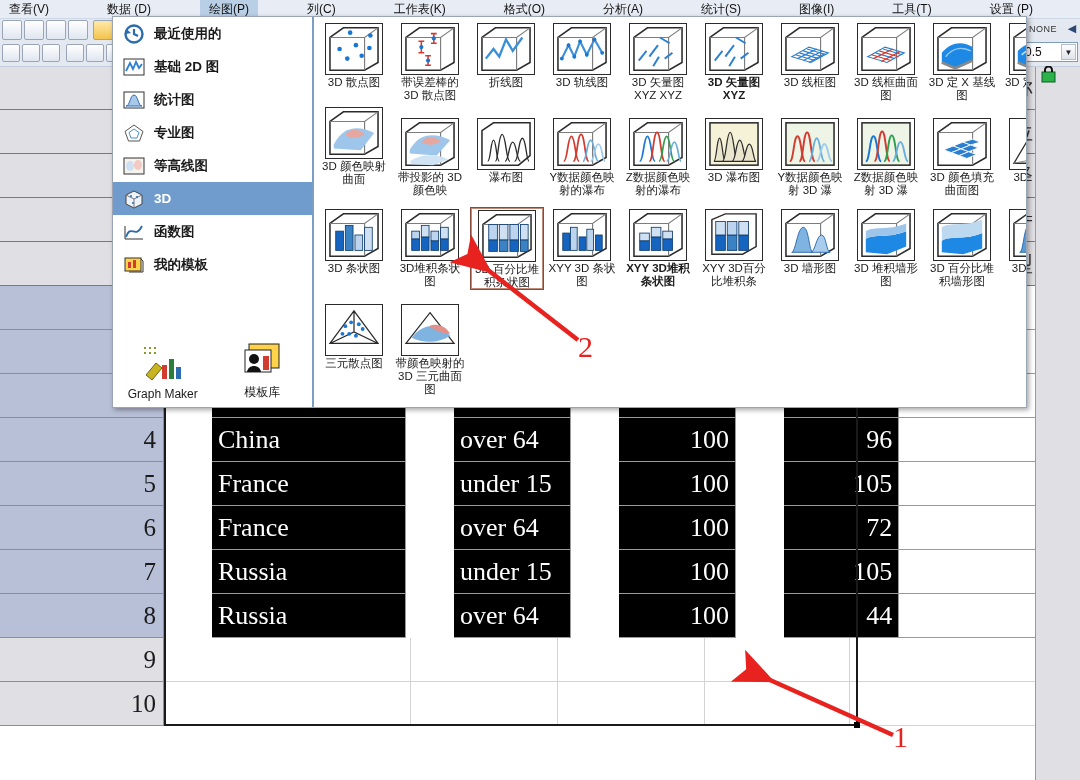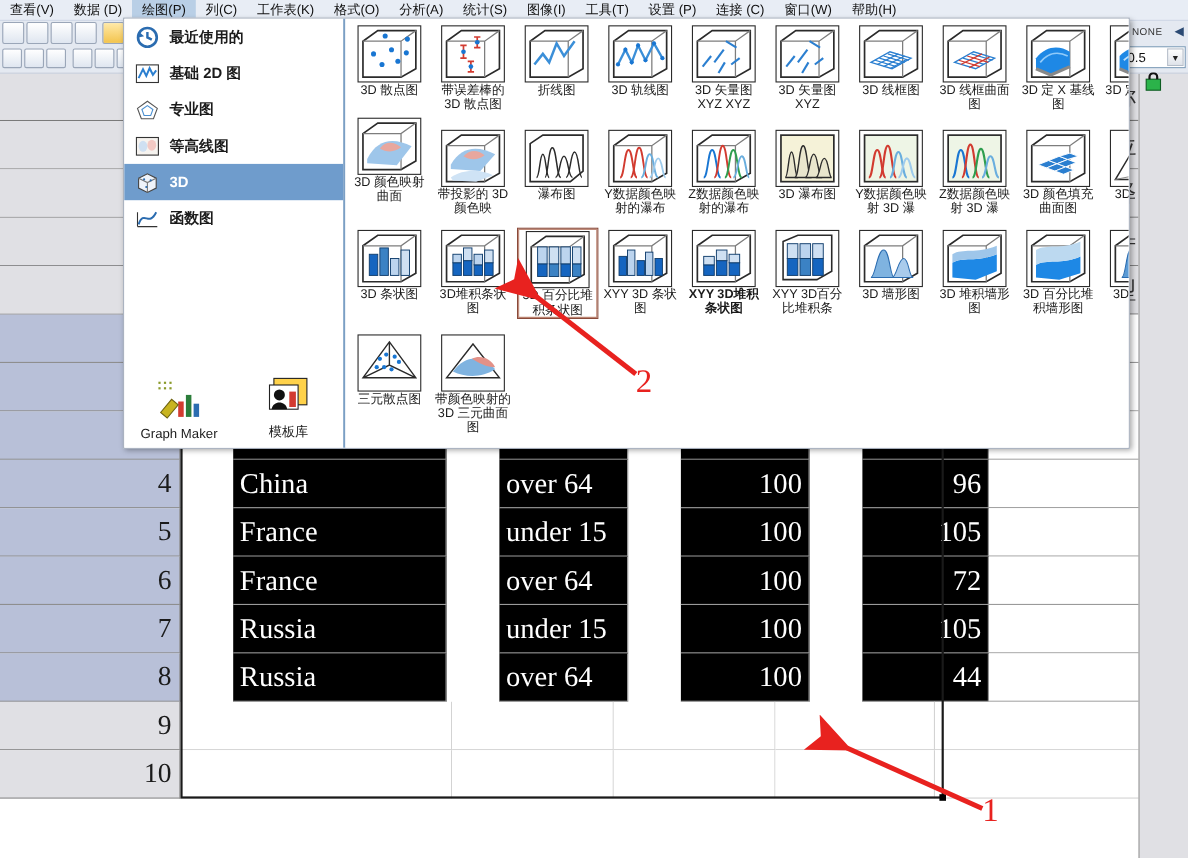--- a/index.html
+++ b/index.html
@@ -7,20 +7,21 @@
     width:1080px;height:780px;overflow:hidden;
     font-family:"Liberation Sans","DejaVu Sans",sans-serif;
     background:#ffffff;position:relative;
   }
   
   #menubar{
     position:absolute;left:0;top:0;width:1080px;height:18px;
     background:#e8edf5;border-bottom:1px solid #cfd8e6;
     display:flex;align-items:center;font-size:12px;color:#111;
     white-space:nowrap;
+    gap:40px;
   }
   .menu-item{padding:1px 9px;line-height:16px;cursor:default;}
   .menu-item.active{background:#b9cfe6;}
   
   #toolbar-top{
     position:absolute;left:0;top:18px;width:1080px;height:22px;
     background:#e4e9f1;border-bottom:1px solid #d2d9e6;
   }
   #toolbar-second{
     position:absolute;left:0;top:40px;width:1080px;height:26px;
@@ -342,20 +343,27 @@
         </div>
         <div class="gm-cat">
           <span class="ci"><svg viewBox="0 0 22 22" width="22" height="22">
               <rect x="1" y="3" width="20" height="16" fill="#fff" stroke="#333"></rect>
               <path d="M3 15 L7 7 L10 13 L13 6 L16 12 L19 8" fill="none" stroke="#2b7fd0" stroke-width="1.8"></path>
             </svg></span>
           <span>基础 2D 图</span>
         </div>
         <div class="gm-cat">
           <span class="ci"><svg viewBox="0 0 22 22" width="22" height="22">
+              <rect x="1" y="3" width="20" height="16" fill="#fff" stroke="#333"></rect>
+              <path d="M3 17 C7 17 7 6 11 6 C15 6 15 17 19 17 Z" fill="#a9c9ea" stroke="#2b6cb0"></path>
+            </svg></span>
+          <span>统计图</span>
+        </div>
+        <div class="gm-cat">
+          <span class="ci"><svg viewBox="0 0 22 22" width="22" height="22">
               <polygon points="11,3 20,9.5 16.5,19 5.5,19 2,9.5" fill="#fff" stroke="#555"></polygon>
               <polygon points="11,7 16,10.5 14,16 8,16 6,10.5" fill="none" stroke="#4a8fd0"></polygon>
             </svg></span>
           <span>专业图</span>
         </div>
         <div class="gm-cat">
           <span class="ci"><svg viewBox="0 0 22 22" width="22" height="22">
               <rect x="1" y="3" width="20" height="16" fill="#f6f3ef" stroke="#333"></rect>
               <ellipse cx="7" cy="11" rx="4" ry="5" fill="#cfe0f2"></ellipse>
               <ellipse cx="15" cy="10" rx="4" ry="5" fill="#f3c9c4"></ellipse>
@@ -371,20 +379,29 @@
               <circle cx="10" cy="15" r="1" fill="#2b6cb0"></circle>
             </svg></span>
           <span>3D</span>
         </div>
         <div class="gm-cat">
           <span class="ci"><svg viewBox="0 0 22 22" width="22" height="22">
               <path d="M2 18 L2 5 M2 18 L20 18" stroke="#333" fill="none"></path>
               <path d="M3 16 C8 2 12 19 19 5" fill="none" stroke="#2b6cb0" stroke-width="1.8"></path>
             </svg></span>
           <span>函数图</span>
+        </div>
+        <div class="gm-cat">
+          <span class="ci"><svg viewBox="0 0 22 22" width="22" height="22">
+              <rect x="2" y="4" width="16" height="13" fill="#ffd24a" stroke="#333"></rect>
+              <rect x="5" y="8" width="3" height="6" fill="#d23b30"></rect>
+              <rect x="10" y="6" width="3" height="8" fill="#d23b30"></rect>
+              <path d="M18 5 L20 7 L20 18 L6 18" fill="none" stroke="#333"></path>
+            </svg></span>
+          <span>我的模板</span>
         </div>
       </div>
     <div id="gm-bottom">
         <div class="gm-big">
           <div class="bi"><svg viewBox="0 0 46 44" width="46" height="44">
               <g fill="#8a9a2a">
                 <rect x="4" y="6" width="2" height="2"></rect>
                 <rect x="9" y="6" width="2" height="2"></rect>
                 <rect x="14" y="6" width="2" height="2"></rect>
                 <rect x="4" y="11" width="2" height="2"></rect>
@@ -472,21 +489,21 @@
             <g stroke="#2b7fd0" stroke-width="2" fill="none">
               <path d="M9 38 L17 28"></path>
               <path d="M20 34 L29 22"></path>
               <path d="M31 14 L41 20"></path>
               <path d="M44 30 L36 36"></path>
               <path d="M24 44 L30 34"></path>
             </g>
           </svg></div>
         <div class="glabel">3D 矢量图 XYZ XYZ</div>
       </div>
-      <div class="gitem" style="left: 384px; top: 4px;">
+      <div class="gitem" style="left: 384px; top: 4px; font-weight: bold;">
         <div class="gthumb"><svg viewBox="0 0 58 52" width="56" height="50">
             <path d="M4 14 L18 4 L54 4 L54 40 L40 48 L4 48 Z" fill="#fff" stroke="#2b2b2b" stroke-width="1.6"></path>
             <path d="M4 14 L40 14 L54 4 M40 14 L40 48" fill="none" stroke="#7d7d7d" stroke-width="1.2"></path>
             <g stroke="#2b7fd0" stroke-width="2" fill="none">
               <path d="M9 38 L17 28"></path>
               <path d="M20 34 L29 22"></path>
               <path d="M31 14 L41 20"></path>
               <path d="M44 30 L36 36"></path>
               <path d="M24 44 L30 34"></path>
             </g>

